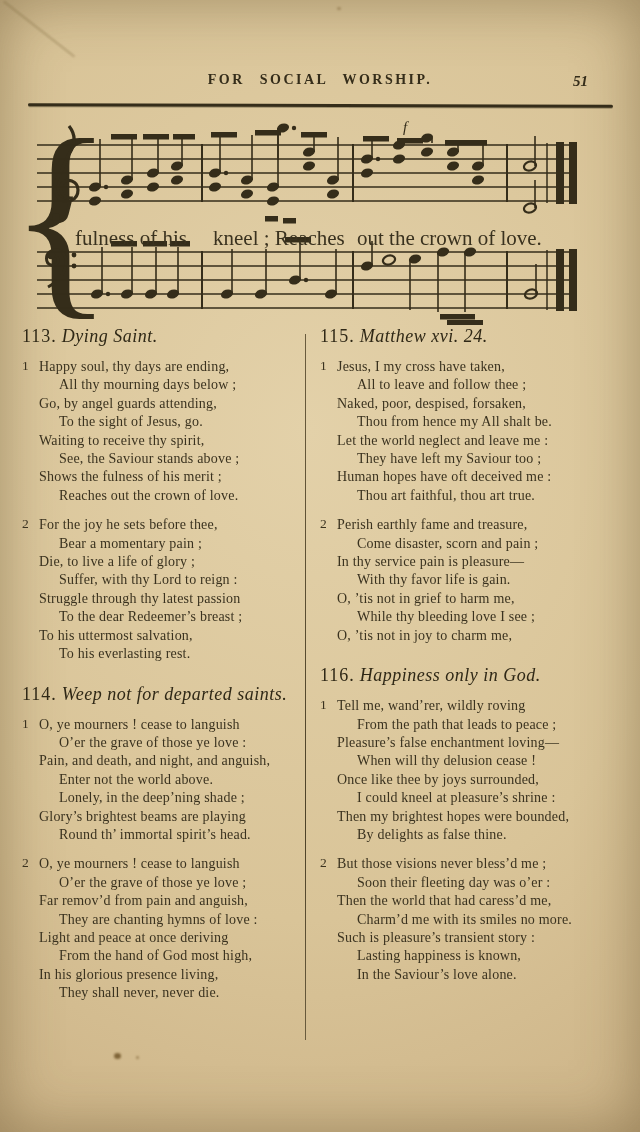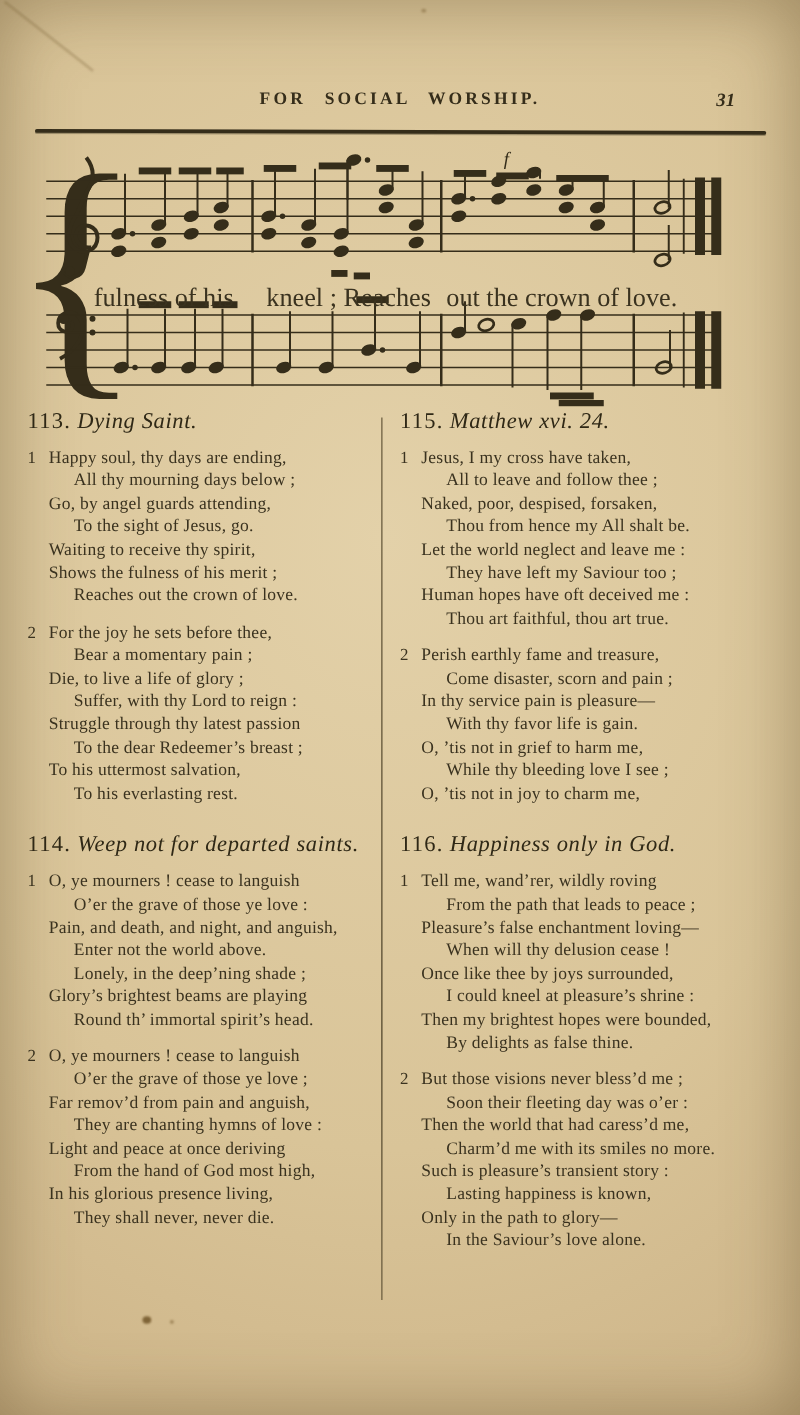--- a/index.html
+++ b/index.html
@@ -63,21 +63,21 @@
 <body>
 
 <div class="page">
   <div class="crease"></div>
   <div class="spot spot1"></div>
   <div class="spot spot2"></div>
   <div class="spot spot3"></div>
 
   <div class="header">
     <span class="running-title">FOR SOCIAL WORSHIP.</span>
-    <span class="page-number">31</span>
+    <span class="page-number">51</span>
   </div>
   <div class="header-rule"></div>
 
   <div class="music">
     <svg id="music-svg" width="612" height="205" viewBox="0 0 612 205">
       <text x="-6" y="170" font-size="218" font-family="Liberation Serif, DejaVu Serif, serif" fill="#352d1a">{</text>
       <g stroke="#352d1a" fill="none">
         <path d="M54,6 C61,15 61,24 54,34 L46,52 C39,63 38,72 44,78 C52,85 63,80 63,70 C63,61 52,57 47,64 C43,70 48,78 56,78 L52,94 C50,102 41,104 37,98" stroke-width="3.2"></path>
         <circle cx="41" cy="97" r="4" fill="#352d1a" stroke="none"></circle>
       </g>
@@ -222,20 +222,21 @@
     <div class="col col-left" id="col-left">
         <section class="hymn">
           <h2 class="hymn-heading"><span class="hymn-number">113.</span><span class="hymn-title"> Dying Saint.</span></h2>
           <div class="verse">
             <span class="verse-number">1</span>
             <div class="vline">Happy soul, thy days are ending,</div>
             <div class="vline indent">All thy mourning days below ;</div>
             <div class="vline">Go, by angel guards attending,</div>
             <div class="vline indent">To the sight of Jesus, go.</div>
             <div class="vline">Waiting to receive thy spirit,</div>
+            <div class="vline indent">See, the Saviour stands above ;</div>
             <div class="vline">Shows the fulness of his merit ;</div>
             <div class="vline indent">Reaches out the crown of love.</div>
           </div>
           <div class="verse">
             <span class="verse-number">2</span>
             <div class="vline">For the joy he sets before thee,</div>
             <div class="vline indent">Bear a momentary pain ;</div>
             <div class="vline">Die, to live a life of glory ;</div>
             <div class="vline indent">Suffer, with thy Lord to reign :</div>
             <div class="vline">Struggle through thy latest passion</div>
@@ -309,19 +310,18 @@
             <div class="vline indent">By delights as false thine.</div>
           </div>
           <div class="verse">
             <span class="verse-number">2</span>
             <div class="vline">But those visions never bless’d me ;</div>
             <div class="vline indent">Soon their fleeting day was o’er :</div>
             <div class="vline">Then the world that had caress’d me,</div>
             <div class="vline indent">Charm’d me with its smiles no more.</div>
             <div class="vline">Such is pleasure’s transient story :</div>
             <div class="vline indent">Lasting happiness is known,</div>
-            <div class="vline">Only in the path to glory—</div>
             <div class="vline indent">In the Saviour’s love alone.</div>
           </div>
         </section>
       </div>
   </div>
 </div>
 
 </body></html>

